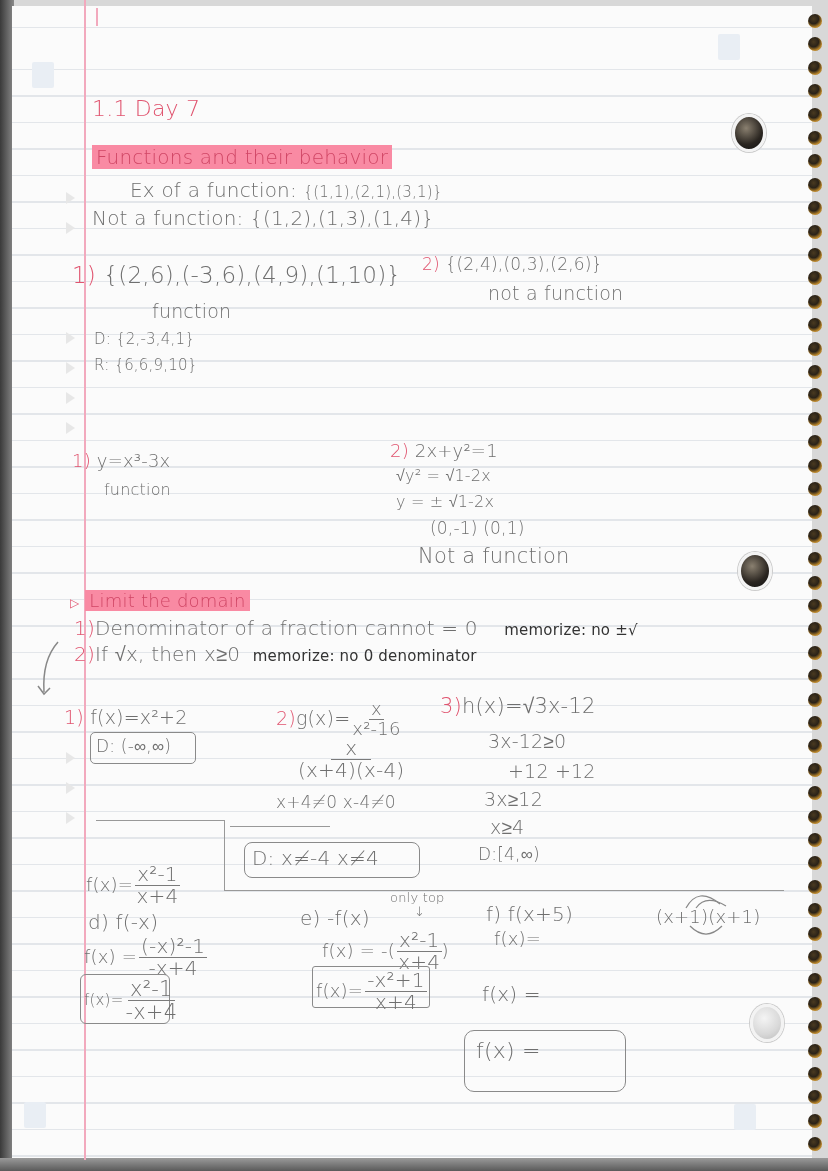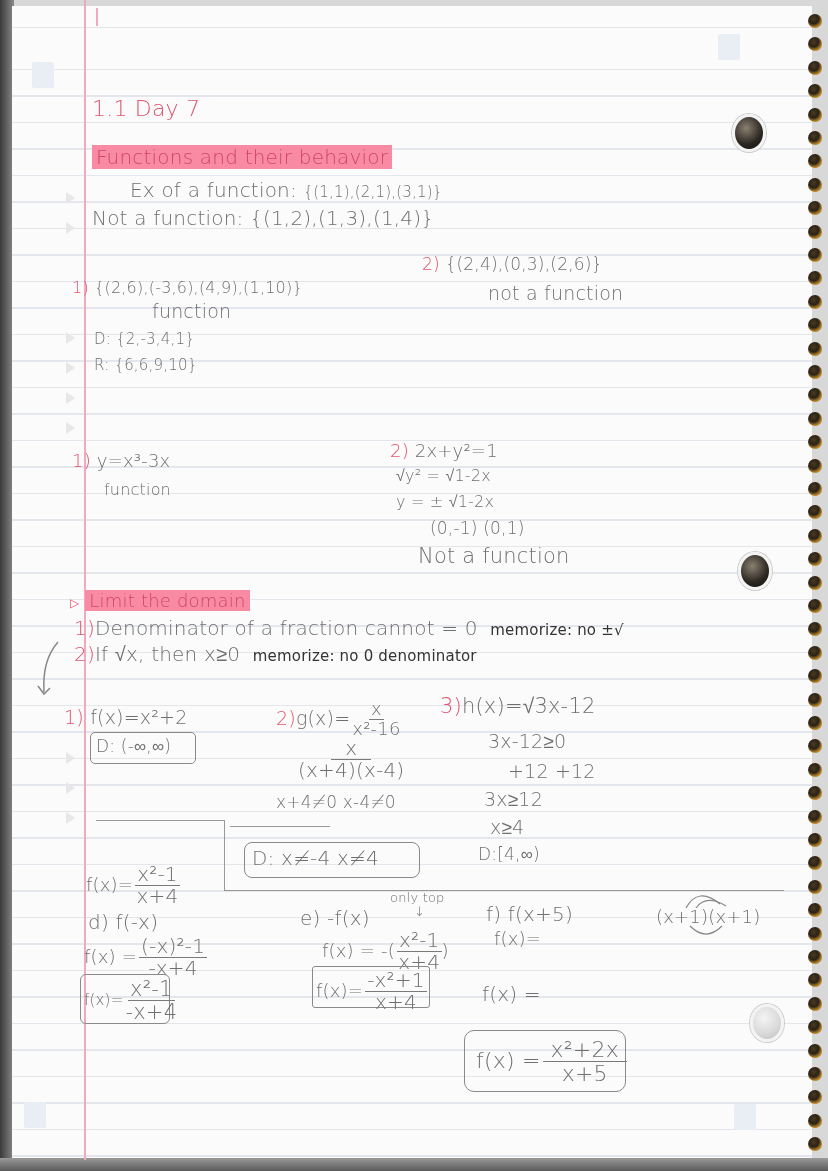--- a/index.html
+++ b/index.html
@@ -113,21 +113,21 @@
 </div>
 <div class="hw" style="left:92px;top:178px;font-size:20px;margin-left:38px;">
   <span>Ex of a function:</span>
   <span style="font-size:15px">{(1,1),(2,1),(3,1)}</span>
 </div>
 <div class="hw" style="left:92px;top:206px;font-size:20px;">
   <span>Not a function:</span>
   <span style="font-size:20px">{(1,2),(1,3),(1,4)}</span>
 </div>
 
-<div class="hw" style="left:72px;top:278px;font-size:16px;">
+<div class="hw" style="left:72px;top:262px;font-size:23px;">
   <span class="red">1)</span>
   <span>{(2,6),(-3,6),(4,9),(1,10)}</span>
 </div>
 <div class="hw" style="left:152px;top:300px;font-size:19px;">function</div>
 <div class="hw" style="left:94px;top:330px;font-size:15px;">D: {2,-3,4,1}</div>
 <div class="hw" style="left:94px;top:356px;font-size:15px;">R: {6,6,9,10}</div>
 
 <div class="hw" style="left:422px;top:254px;font-size:17px;">
   <span class="red">2)</span>
   <span>{(2,4),(0,3),(2,6)}</span>
@@ -148,21 +148,21 @@
 <div class="hw" style="left:396px;top:492px;font-size:16px;">y = ± √1-2x</div>
 <div class="hw" style="left:430px;top:518px;font-size:17px;">(0,-1)  (0,1)</div>
 <div class="hw" style="left:418px;top:544px;font-size:21px;">Not a function</div>
 
 <div class="hw red" style="left:70px;top:590px;font-size:18px;">
   <span style="font-size:12px">▷</span>
   <span class="hl">Limit the domain</span>
 </div>
 <div class="hw" style="left:74px;top:616px;font-size:20px;">
   <span class="red">1)</span><span>Denominator of a fraction cannot = 0</span>
-  <span class="dark" style="font-size:15px;font-weight:normal;margin-left:6px">memorize: no ±√</span>
+  <span class="dark" style="font-size:15px;font-weight:normal;margin-left:20px">memorize: no ±√</span>
 </div>
 <div class="hw" style="left:74px;top:642px;font-size:20px;">
   <span class="red">2)</span><span>If √x, then x≥0</span>
   <span class="dark" style="font-size:15px;font-weight:normal;margin-left:6px">memorize: no 0 denominator</span>
 </div>
 <svg style="position:absolute;left:34px;top:640px" width="30" height="60">
   <path d="M24 2 Q8 20 10 52" stroke="#888" stroke-width="1.5" fill="none"></path>
   <path d="M4 46 L10 54 L16 48" stroke="#888" stroke-width="1.5" fill="none"></path>
 </svg>
 
@@ -245,23 +245,20 @@
 
 <div class="hw" style="left:486px;top:902px;font-size:20px;">f) f(x+5)</div>
 <div class="hw" style="left:494px;top:928px;font-size:18px;">
   <span>f(x)=</span>
 </div>
 <div class="hw" style="left:482px;top:982px;font-size:20px;">
   <span>f(x) =</span>
 </div>
 <div class="box" style="left:464px;top:1030px;width:160px;height:60px;border-radius:10px;"></div>
 <div class="hw" style="left:476px;top:1038px;font-size:22px;">
-  <span>f(x) =</span><span class="frac" style="font-size:22px">
-      <span class="num" style="padding:0 8px">x²+2x</span>
-      <span>x+5</span>
-    </span>
+  <span>f(x) =</span>
 </div>
 <div class="hw" style="left:656px;top:906px;font-size:18px;">(x+1)(x+1)</div>
 <svg style="position:absolute;left:676px;top:886px" width="60" height="60">
   <path d="M10 22 Q22 0 44 18" stroke="#888" stroke-width="1.2" fill="none"></path>
   <path d="M20 22 Q30 8 50 20" stroke="#888" stroke-width="1.2" fill="none"></path>
   <path d="M14 40 Q30 56 46 40" stroke="#888" stroke-width="1.2" fill="none"></path>
 </svg>
 
 </body></html>

